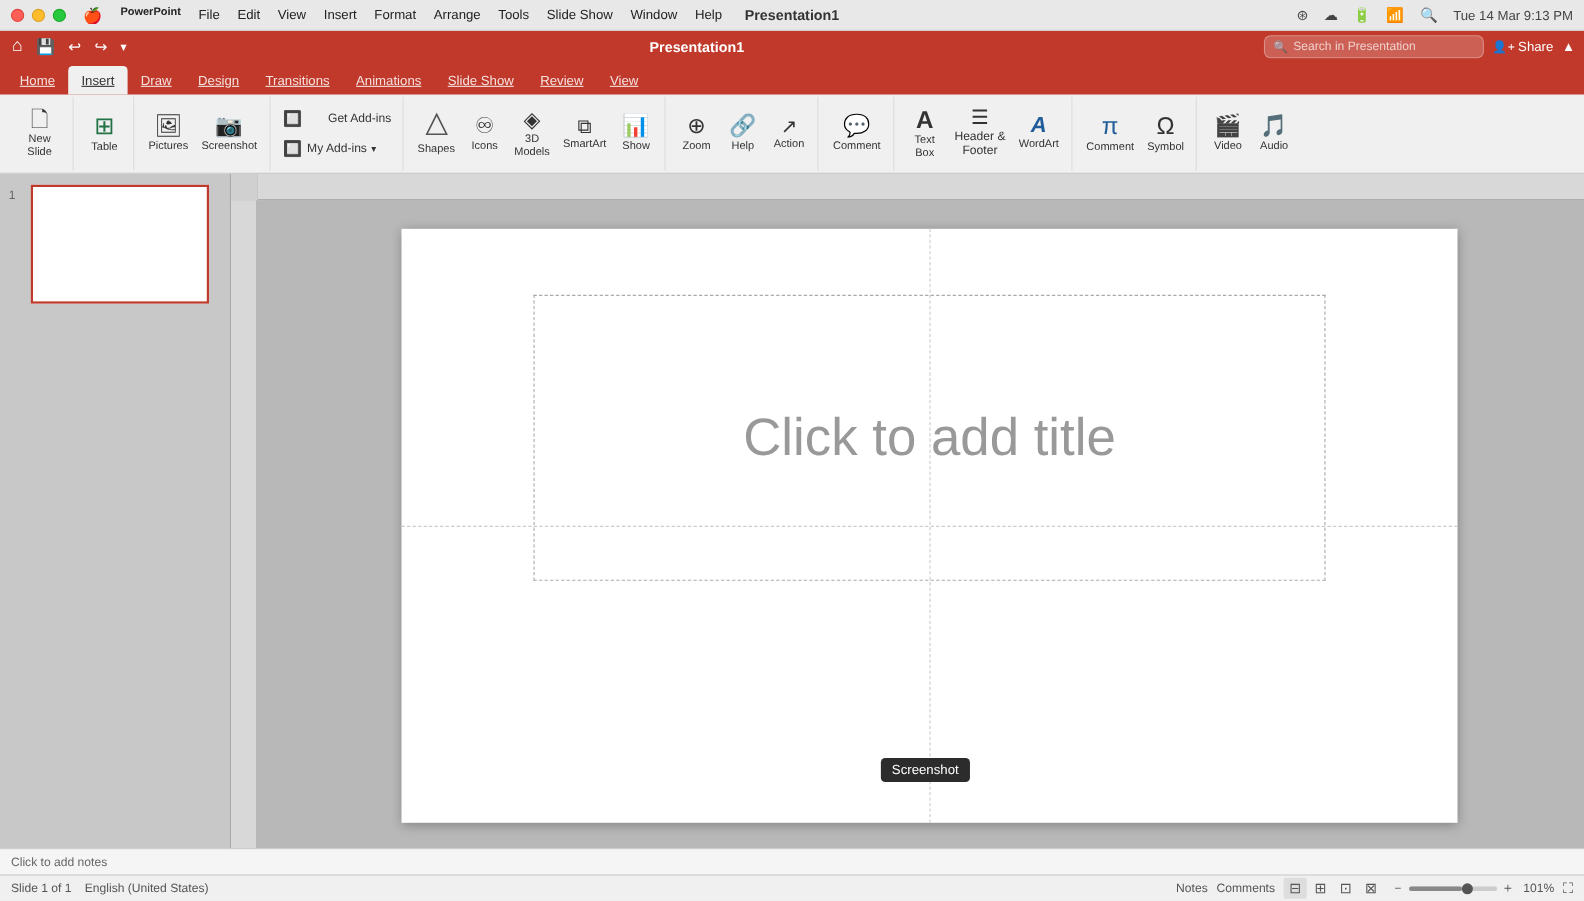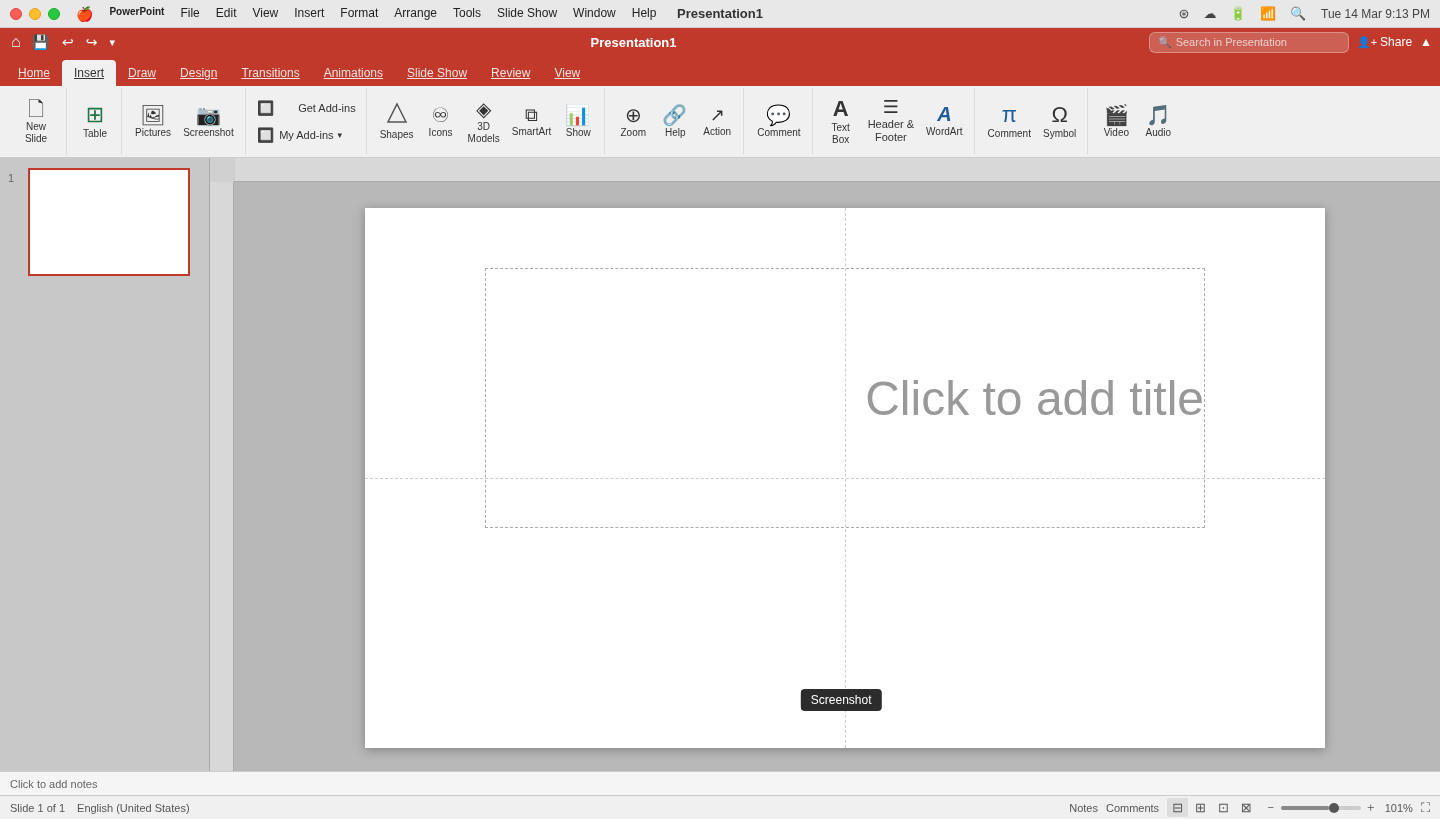--- a/index.html
+++ b/index.html
@@ -171,21 +171,21 @@
     }
     .slide-title-box {
       position: absolute;
       top: 60px;
       left: 120px;
       right: 120px;
       bottom: 220px;
       border: 1.5px dashed #aaa;
       display: flex;
       align-items: center;
-      justify-content: flex-end;
+      justify-content: center;
     }
     .slide-title-text {
       font-size: 48px;
       font-weight: 300;
       color: #999;
       font-family: 'Helvetica Neue', Arial, sans-serif;
     }
     .slide-subtitle-box {
       position: absolute;
       bottom: 60px;

